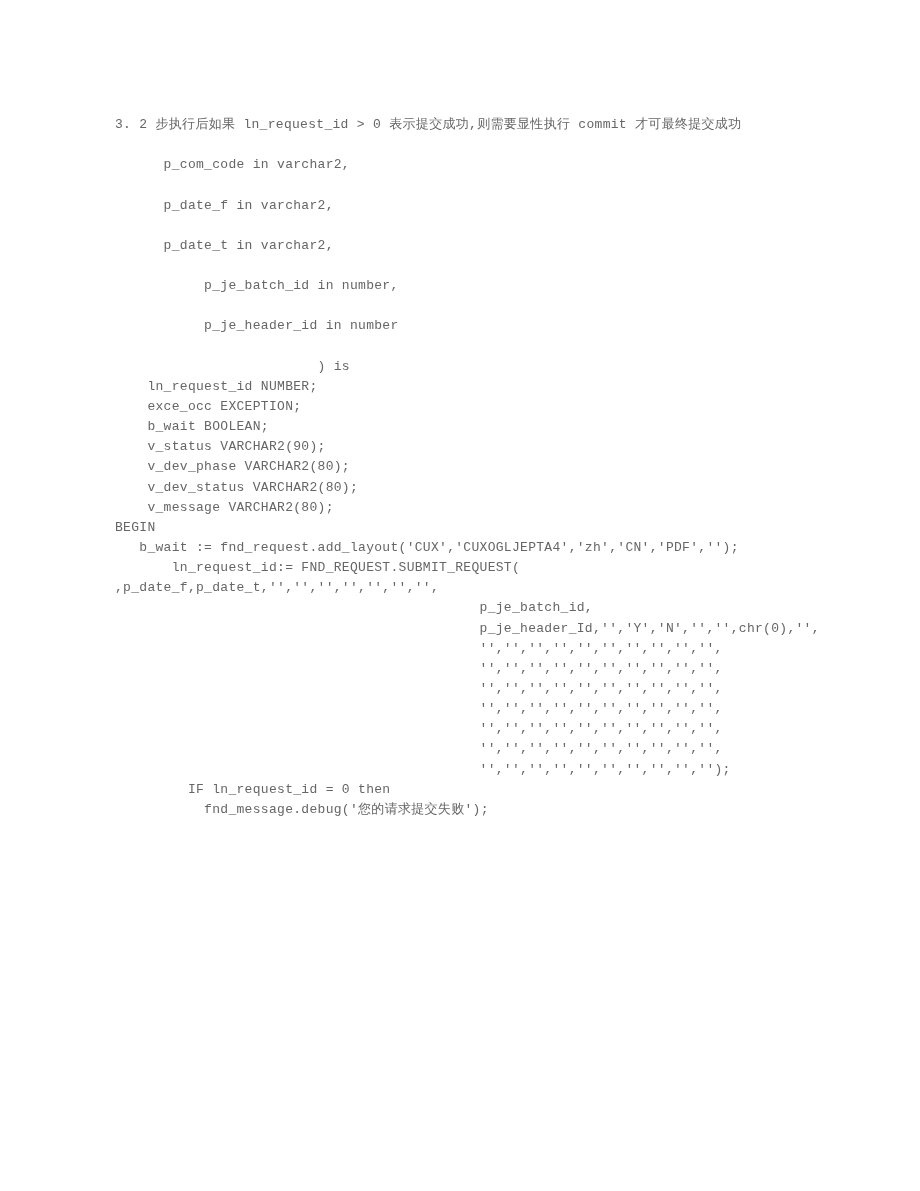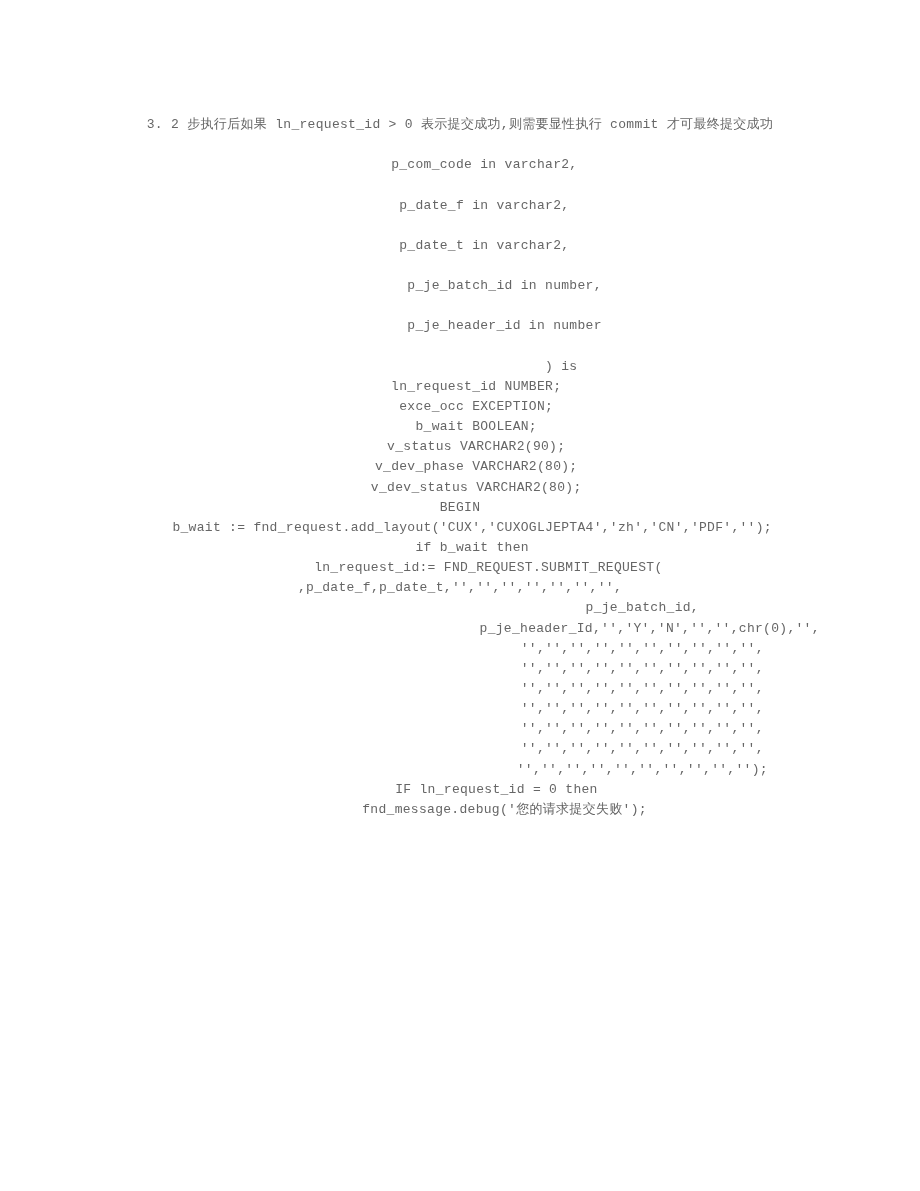--- a/index.html
+++ b/index.html
@@ -1,19 +1,18 @@
 <!DOCTYPE html>
 <html><head>
   <meta charset="utf-8">
   <style>
     * {
       margin: 0;
       padding: 0;
       box-sizing: border-box;
-      text-align: center;
     }
     body {
       width: 920px;
       height: 1191px;
       background: #ffffff;
       font-family: "SimSun", "宋体", "Courier New", monospace;
       font-size: 13px;
       color: #666666;
       padding: 115px 115px 0 115px;
       line-height: 1.55;
@@ -40,23 +39,23 @@
     <div class="line">&nbsp;</div>
     <div class="line">           p_je_header_id in number</div>
     <div class="line">&nbsp;</div>
     <div class="line">                         ) is</div>
     <div class="line">    ln_request_id NUMBER;</div>
     <div class="line">    exce_occ EXCEPTION;</div>
     <div class="line">    b_wait BOOLEAN;</div>
     <div class="line">    v_status VARCHAR2(90);</div>
     <div class="line">    v_dev_phase VARCHAR2(80);</div>
     <div class="line">    v_dev_status VARCHAR2(80);</div>
+    <div class="line">    v_message VARCHAR2(80);</div>
     <div class="line">BEGIN</div>
     <div class="line">   b_wait := fnd_request.add_layout('CUX','CUXOGLJEPTA4','zh','CN','PDF','');</div>
-    <div class="line">   if b_wait then</div>
     <div class="line">       ln_request_id:= FND_REQUEST.SUBMIT_REQUEST(</div>
     <div class="line">,p_date_f,p_date_t,'','','','','','','',</div>
     <div class="line">                                             p_je_batch_id,</div>
     <div class="line">                                             p_je_header_Id,'','Y','N','','',chr(0),'',</div>
     <div class="line">                                             '','','','','','','','','','',</div>
     <div class="line">                                             '','','','','','','','','','',</div>
     <div class="line">                                             '','','','','','','','','','',</div>
     <div class="line">                                             '','','','','','','','','','',</div>
     <div class="line">                                             '','','','','','','','','','',</div>
     <div class="line">                                             '','','','','','','','','','',</div>

